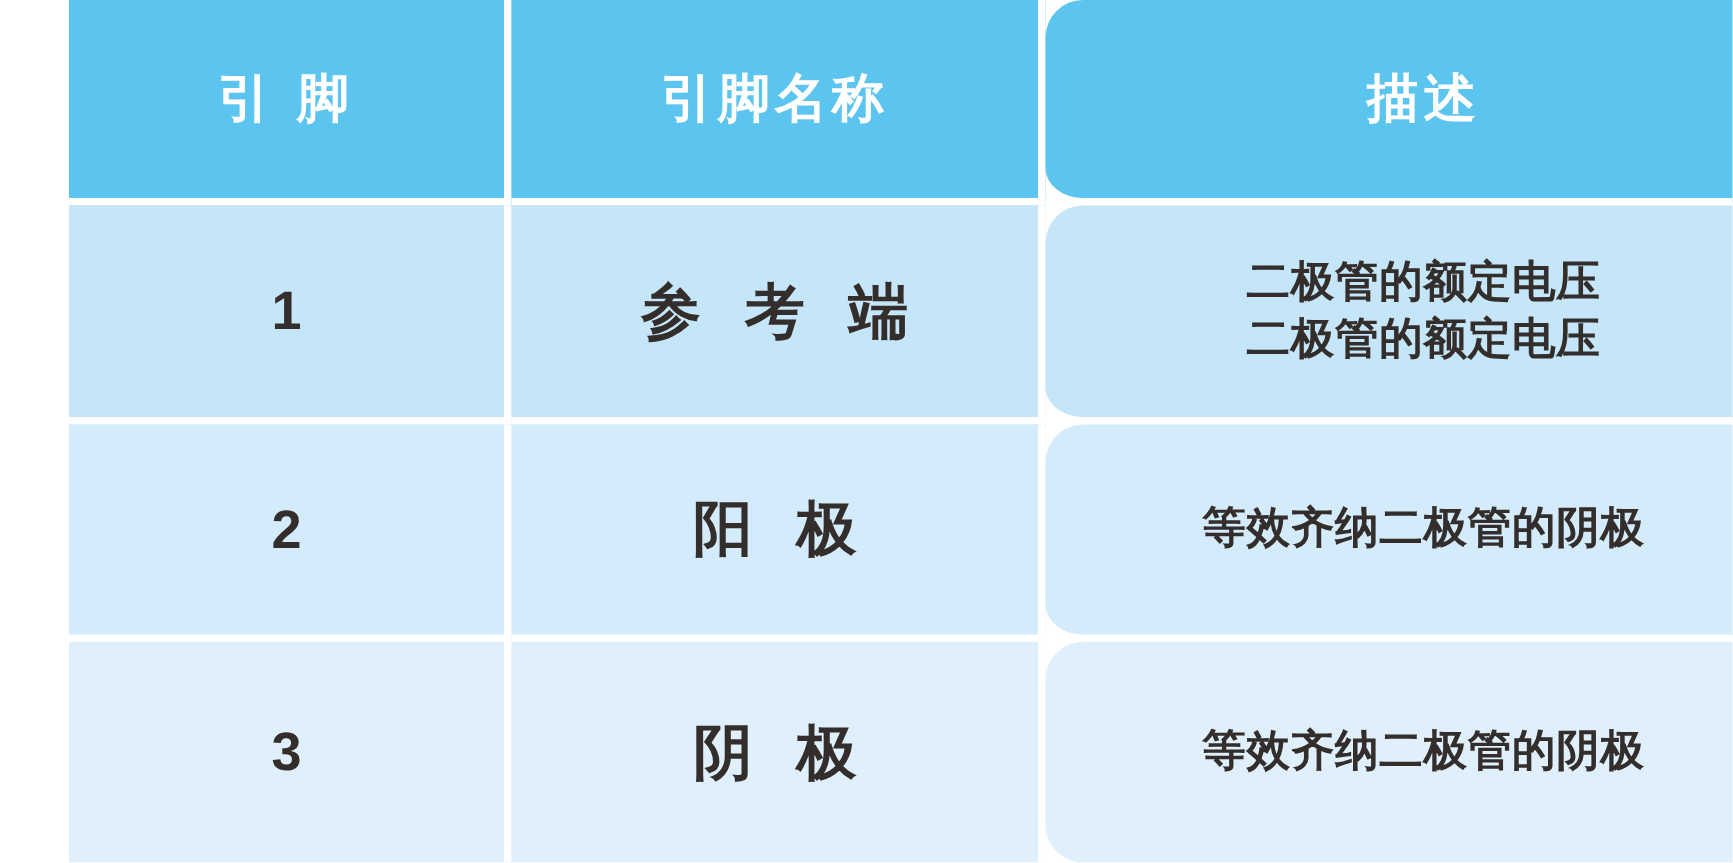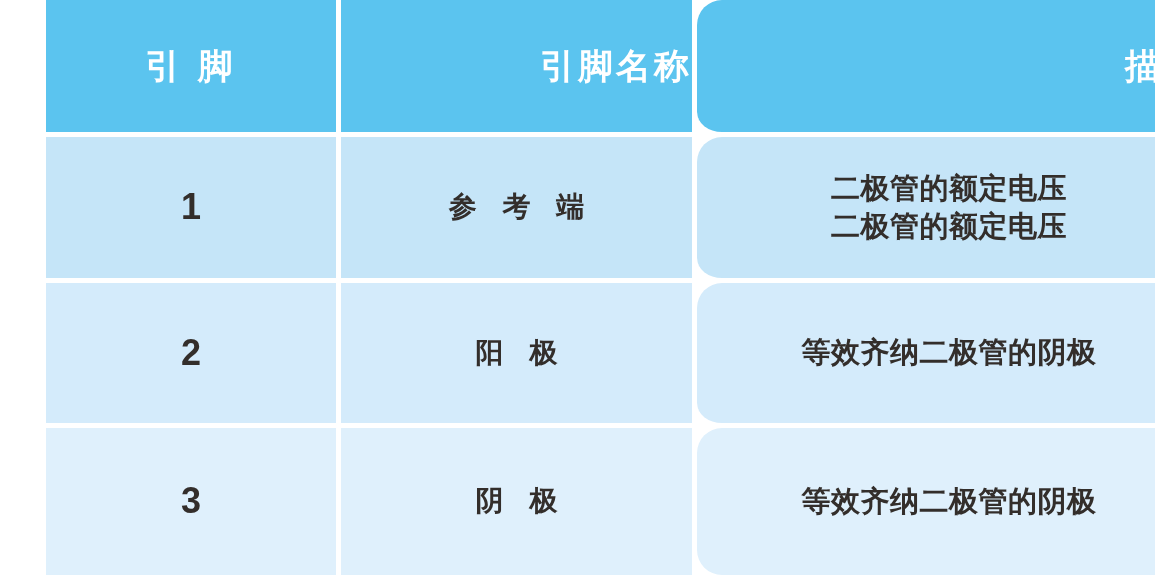--- a/index.html
+++ b/index.html
@@ -50,38 +50,37 @@
   thead th {
     height: 137px;
     background: #5bc4ef;
     color: #ffffff;
     font-size: 35px;
     font-weight: bold;
     letter-spacing: 4px;
   }
   thead th.th-wide {
     letter-spacing: 3px;
-    text-align: right;
   }
 
   
   tbody td {
     color: #332e2b;
     font-weight: bold;
   }
   tr.row-1 td { background: #c5e5f8; height: 146px; }
   tr.row-2 td { background: #d4ebfb; height: 145px; }
   tr.row-3 td { background: #dff0fc; height: 147px; }
 
   .cell-pin {
     font-size: 36px;
     letter-spacing: 0;
   }
   .cell-name {
-    font-size: 28px;
+    font-size: 40px;
     letter-spacing: 9px;
     text-indent: 9px;
   }
   .cell-desc {
     font-size: 29px;
     letter-spacing: 0.5px;
   }
   .desc-line {
     display: block;
     white-space: nowrap;

